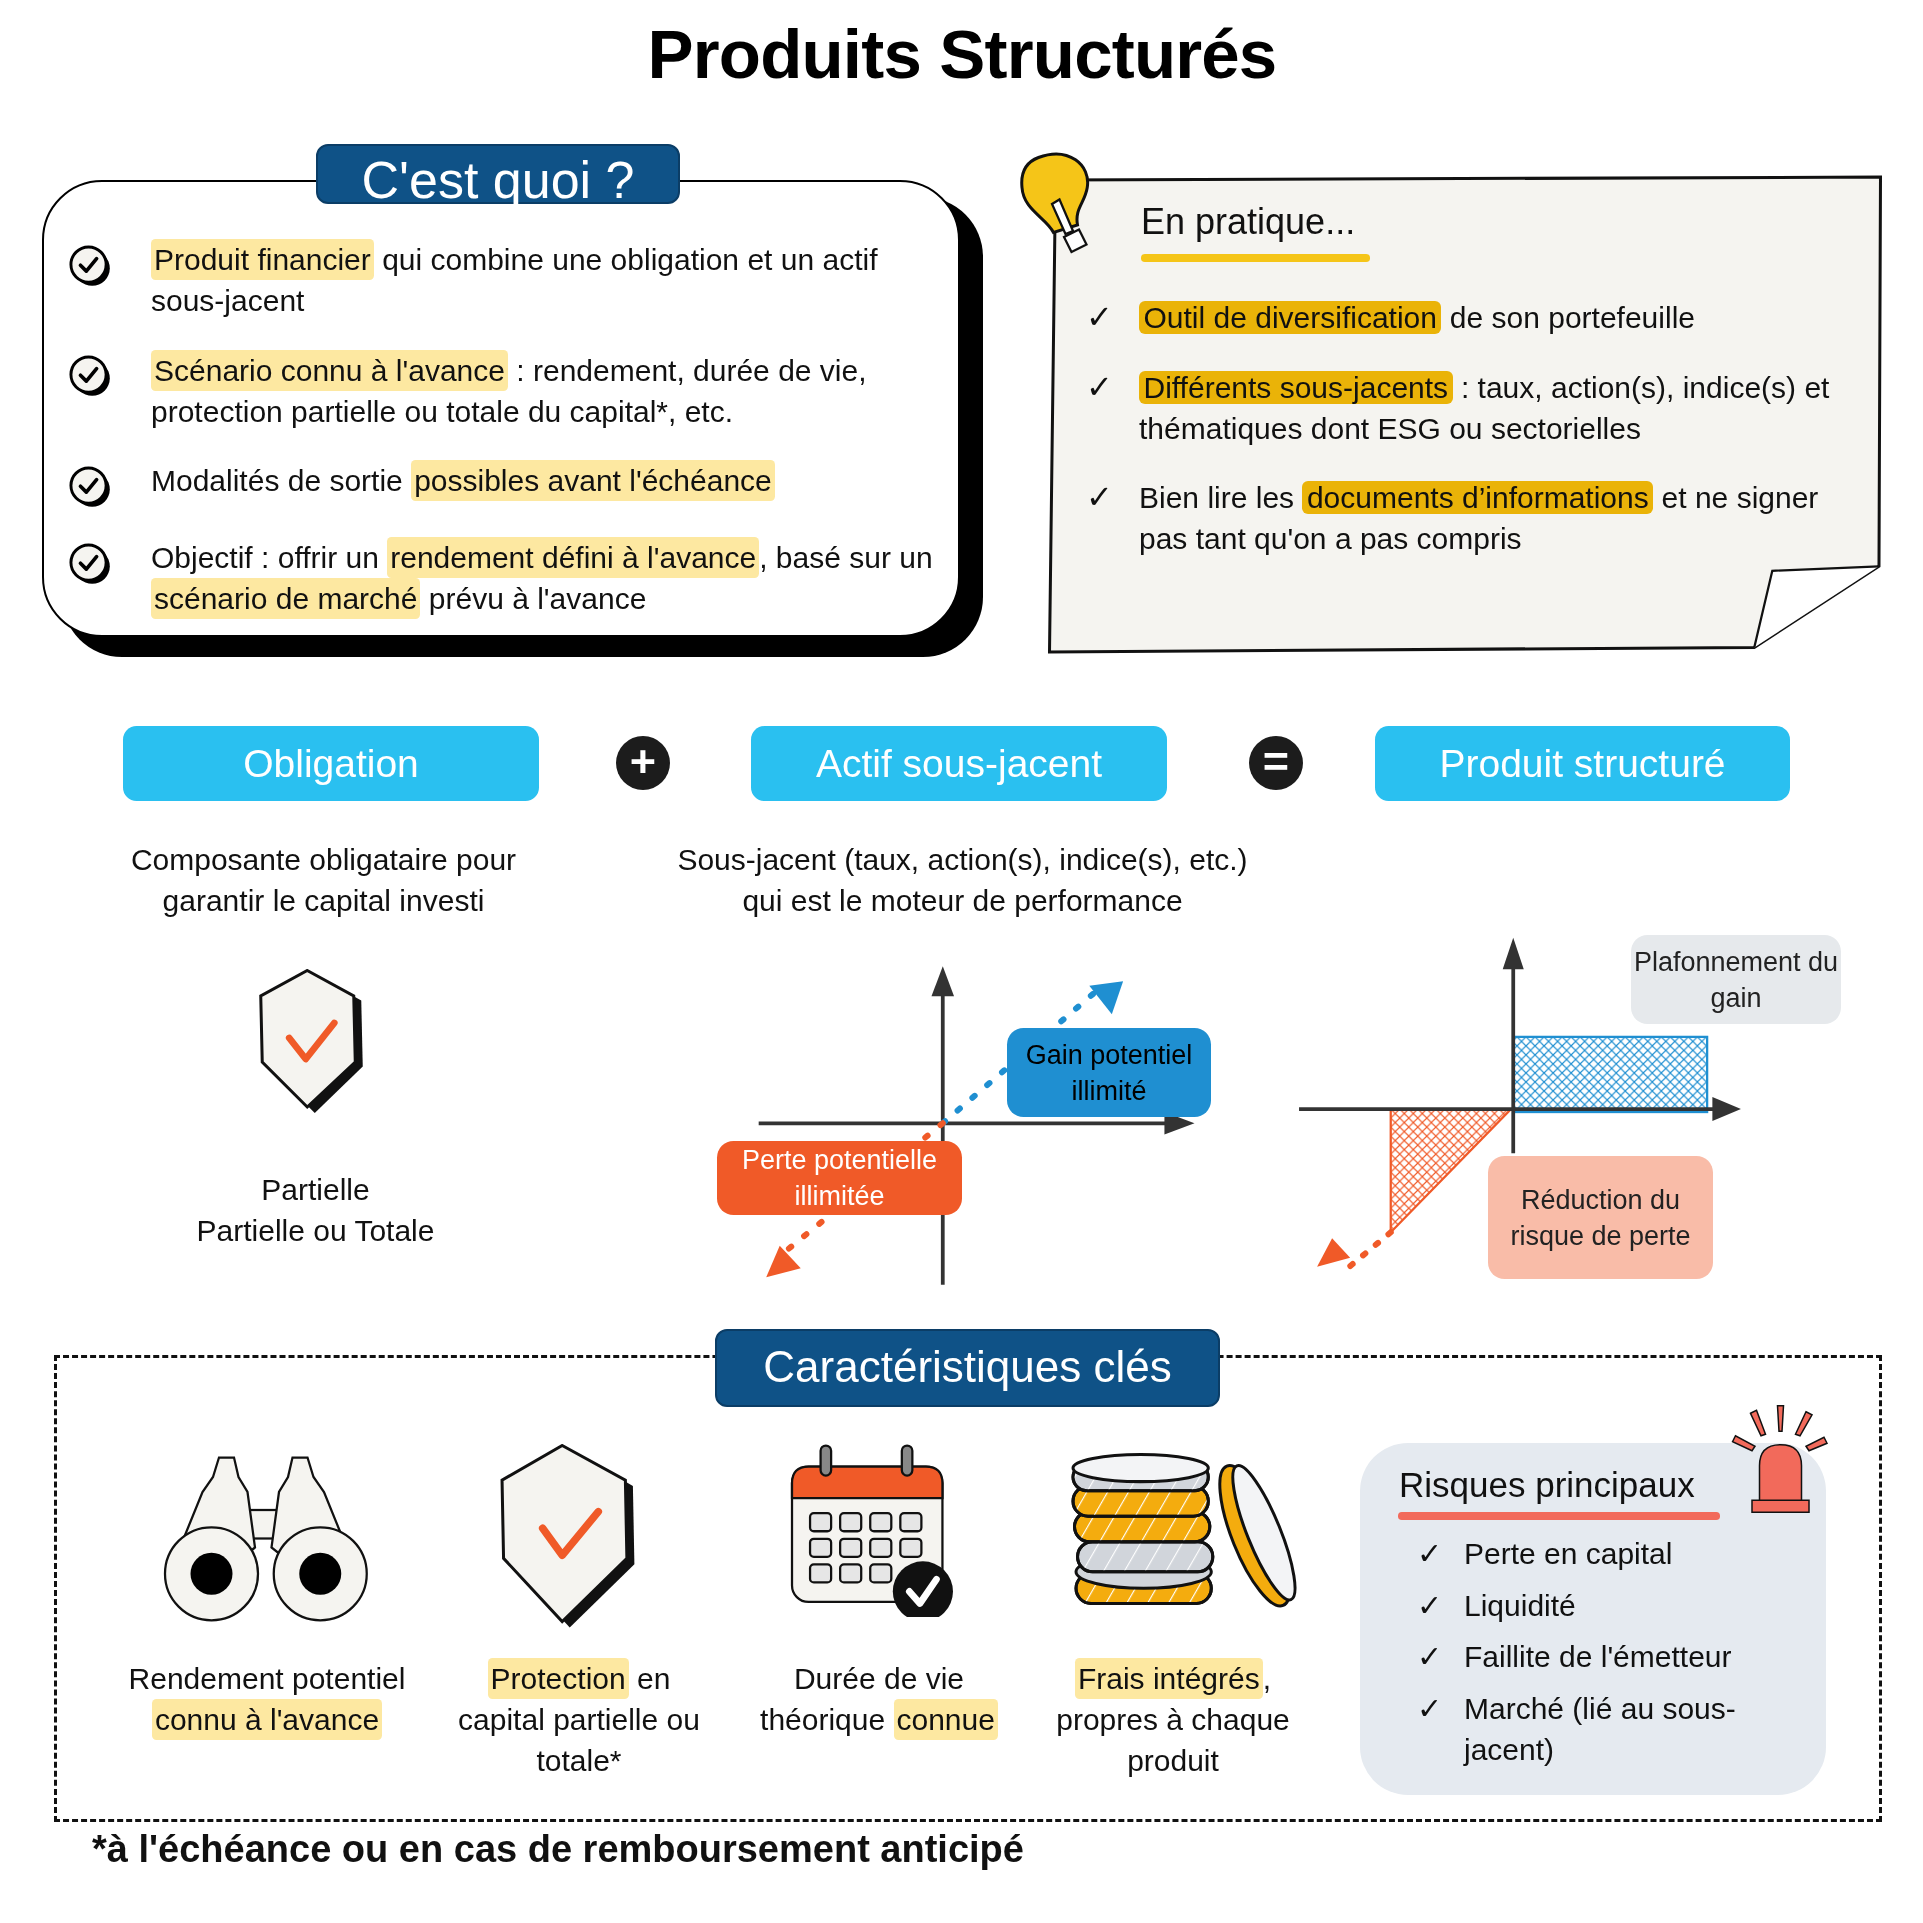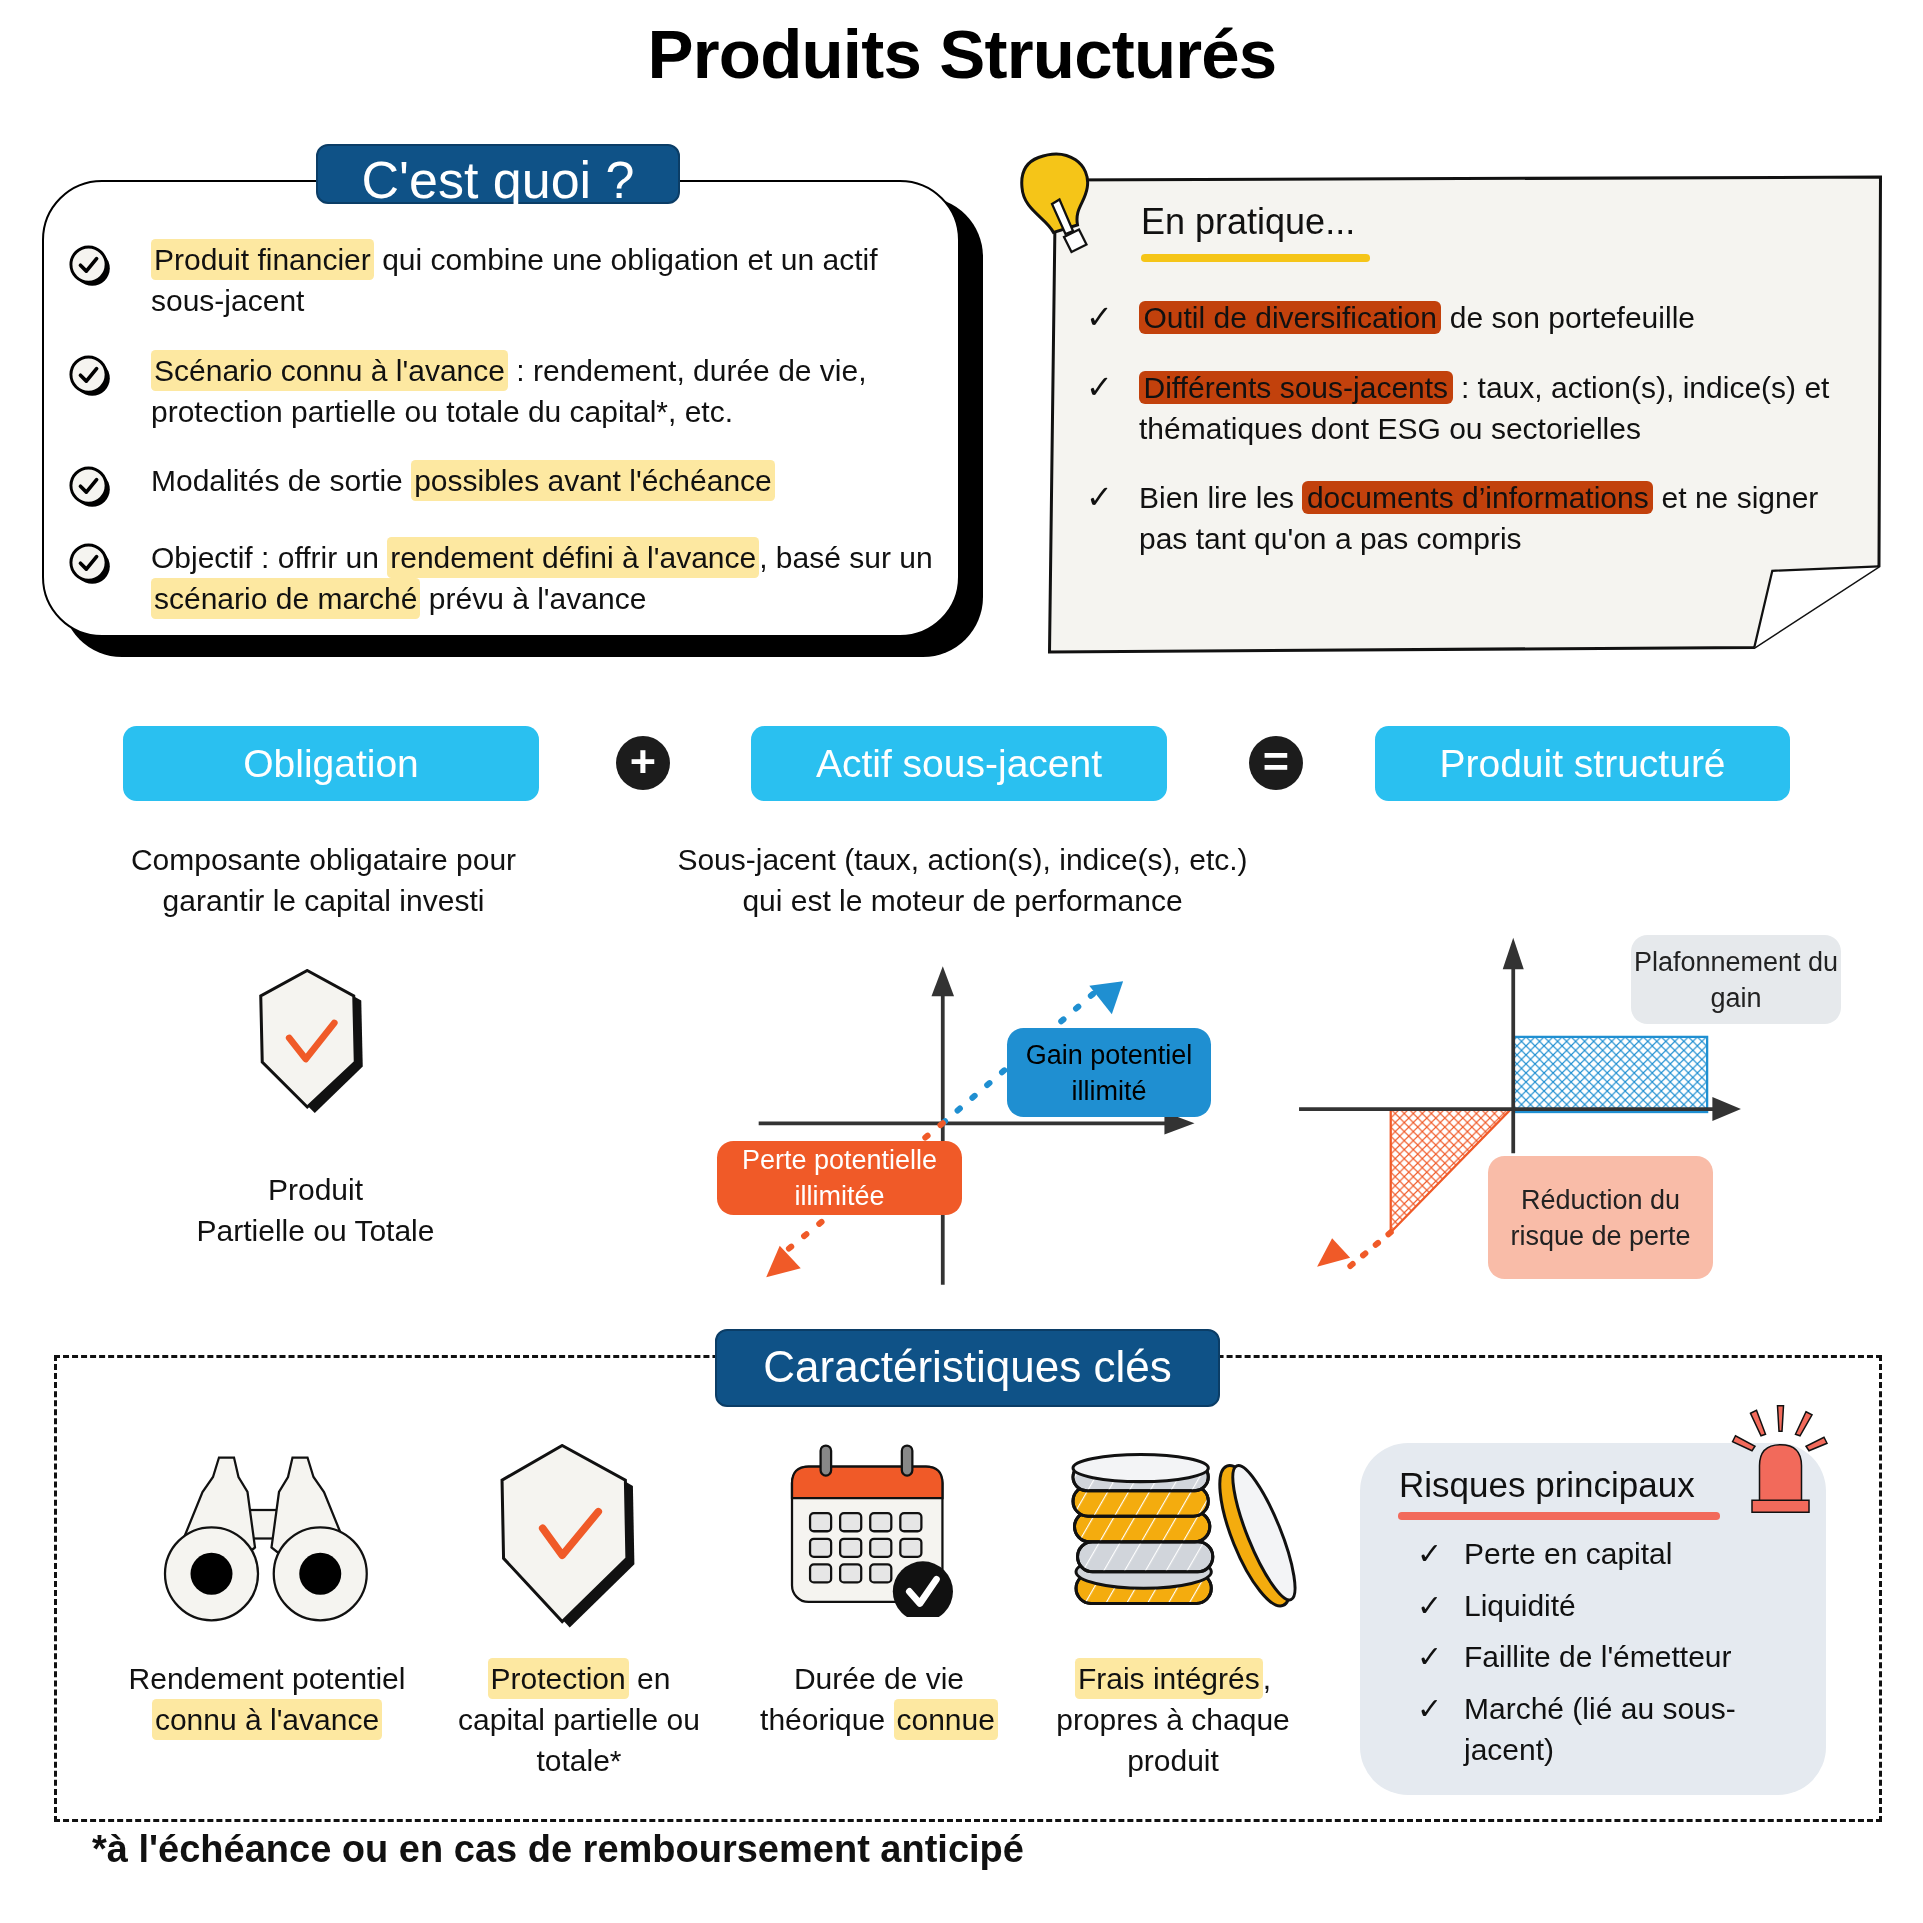--- a/index.html
+++ b/index.html
@@ -11,21 +11,21 @@
   
   .quoi-shadow { left: 62px; top: 197px; width: 921px; height: 460px; background: #000; border-radius: 60px; }
   .quoi-box { left: 42px; top: 180px; width: 918px; height: 457px; background: #fff; border: 2.3px solid #000; border-radius: 60px; }
   .pill-dark { background: #0f5287; color: #fff; border-radius: 12px; text-align: center; font-weight: normal; border: 2.3px solid #0b3d66; }
   .quoi-pill { left: 316px; top: 144px; width: 364px; height: 60px; font-size: 52px; line-height: 68px; }
   .quoi-list { left: 68px; top: 239px; width: 894px; }
   .quoi-item { display: flex; align-items: flex-start; margin-bottom: 28.6px; }
   .quoi-item .txt { font-size: 30px; line-height: 41px; width: 804px; }
   .check-circle { width: 44px; height: 44px; margin-right: 39px; margin-top: 4.5px; flex: none; position: relative; }
   .hl-y { background: #fde8a1; border-radius: 4.5px; padding: 4px 3px; }
-  .hl-g { background: #c2410c; border-radius: 6px; padding: 0 4.5px; }
+  .hl-g { background: #eab308; border-radius: 6px; padding: 0 4.5px; }
 
   
   .prat-paper { left: 1045px; top: 174px; width: 840px; height: 481px; }
   .prat-title { left: 1141px; top: 201px; font-size: 36px; }
   .prat-underline { left: 1141px; top: 254px; width: 229px; height: 7.5px; background: #f5c518; border-radius: 3.8px; }
   .prat-list { left: 1086px; top: 297px; width: 759px; }
   .prat-item { display: flex; align-items: flex-start; margin-bottom: 28.6px; }
   .prat-item .ck { width: 53px; font-size: 32px; line-height: 41px; flex: none; }
   .prat-item .txt { font-size: 30px; line-height: 41px; }
 
@@ -125,21 +125,21 @@
 
 <div class="abs desc" style="left:98px;top:839px;width:451px;">Composante obligataire pour garantir le capital investi</div>
 <div class="abs desc" style="left:673px;top:839px;width:579px;">Sous-jacent (taux, action(s), indice(s), etc.) qui est le moteur de performance</div>
 
 <svg class="abs" width="128" height="150" viewBox="0 0 170 200" style="left:256px;top:969px;">
   <path d="M75 6 L140 42 L142 130 L78 192 L16 130 L14 42 Z" fill="#111"></path>
   <path d="M68 2 L130 36 L132 124 L68 184 L8 124 L6 36 Z" fill="#f5f4f0" stroke="#111" stroke-width="4"></path>
   <path d="M44 92 L66 120 L104 72" fill="none" stroke="#f05a28" stroke-width="9" stroke-linecap="round" stroke-linejoin="round"></path>
 </svg>
 <div class="abs desc" style="left:135px;top:1169px;width:361px;">
-  <div>Produit</div>
+  <div>Partielle</div>
   <div>Partielle ou Totale</div>
 </div>
 
 <svg class="abs" width="541" height="331" viewBox="0 0 720 440" style="left:661px;top:954px;">
   <line x1="375" y1="440" x2="375" y2="40" stroke="#333" stroke-width="5"></line>
   <polygon points="375,16 360,56 390,56" fill="#333"></polygon>
   <line x1="130" y1="225" x2="680" y2="225" stroke="#333" stroke-width="5"></line>
   <polygon points="710,225 670,210 670,240" fill="#333"></polygon>
   <line x1="375" y1="225" x2="590" y2="40" stroke="#1f8fd1" stroke-width="8" stroke-dasharray="4 22" stroke-linecap="round"></line>
   <polygon points="615,36 570,42 600,80" fill="#1f8fd1"></polygon>

